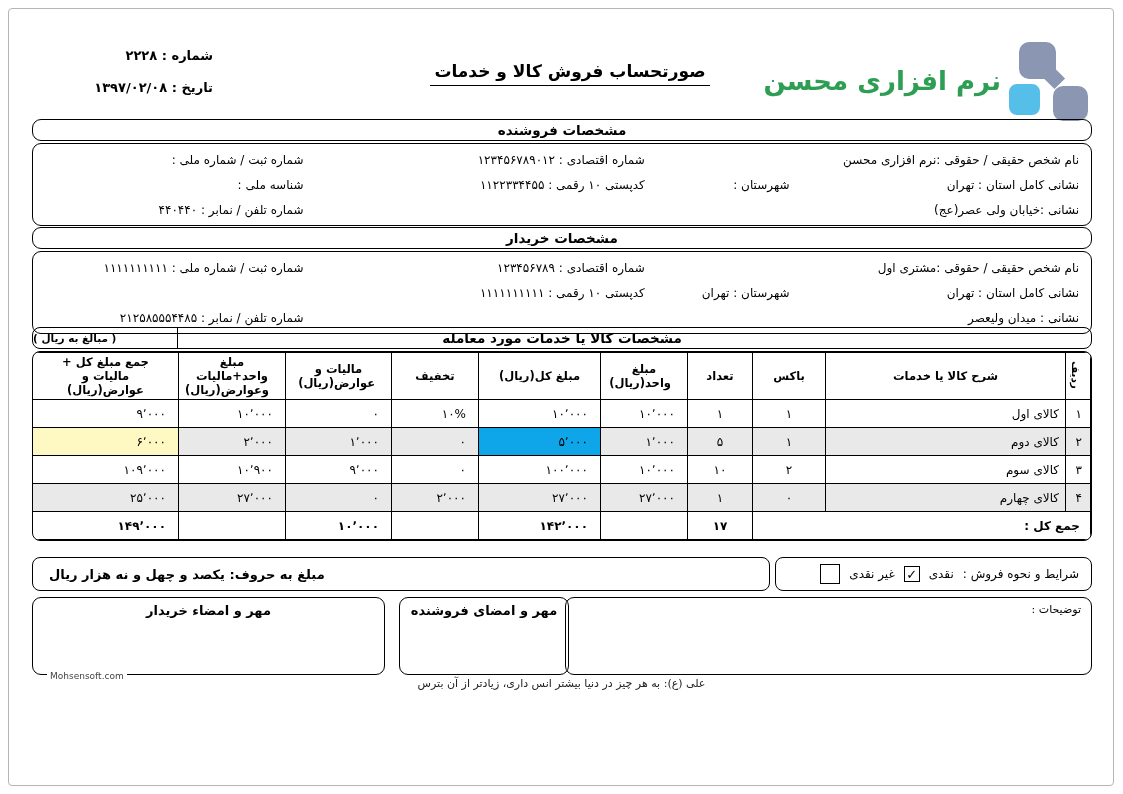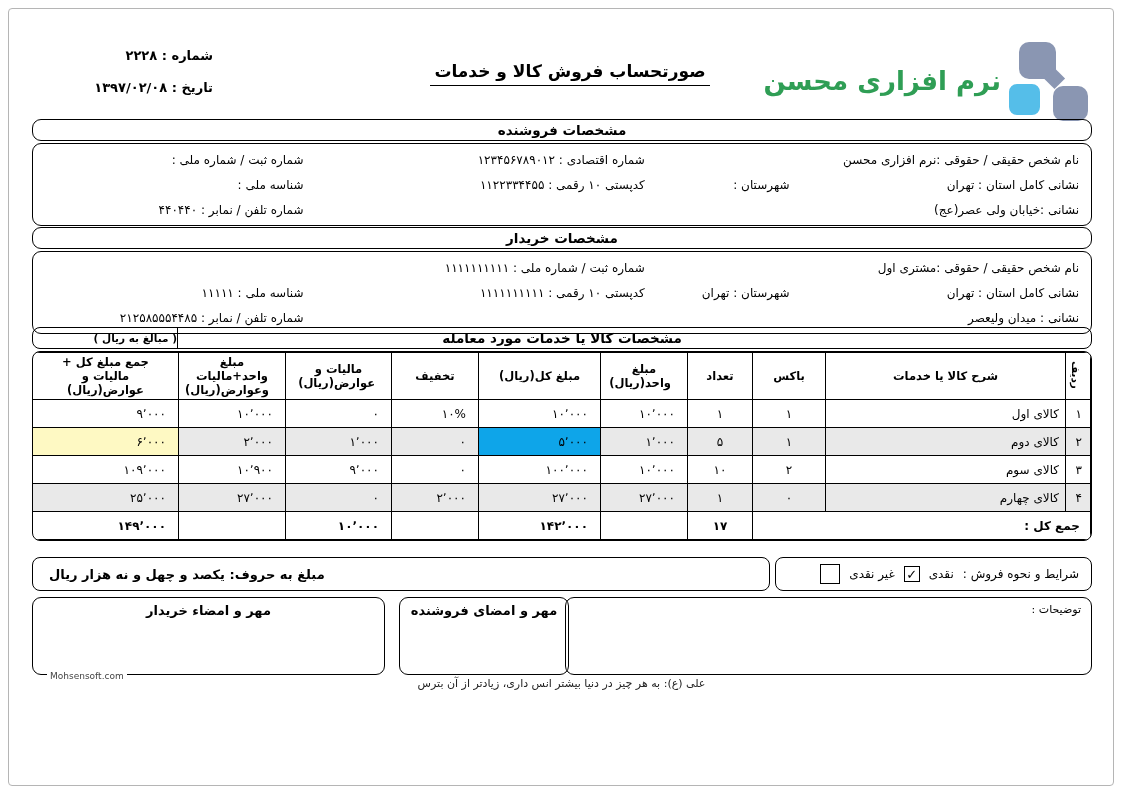--- a/index.html
+++ b/index.html
@@ -24,21 +24,21 @@
   .section { position:absolute; left:32px; width:1060px; direction:rtl; }
   .sec-title { border:1px solid #000; border-radius:9px; text-align:center; font-weight:bold; font-size:13.5px; padding:2px 0; }
   .sec-body { border:1px solid #000; border-radius:9px; margin-top:2px; padding:3px 12px; font-size:12px; }
   .grid-row { display:grid; grid-template-columns:28% 14% 33% 25%; align-items:center; height:25px; }
   .cell { white-space:nowrap; }
   .span3 { grid-column: span 3; }
 
   
   .items-titlebar { position:relative; border:1px solid #000; border-radius:8px; height:22px; }
   .items-title { text-align:center; font-weight:bold; font-size:13.5px; line-height:20px; }
-  .amounts-note { position:absolute; left:0; top:0; bottom:0; width:145px; border-right:1px solid #000; border-radius:8px 0 0 8px; font-size:10.5px; font-weight:bold; text-align:right; line-height:20px; }
+  .amounts-note { position:absolute; left:0; top:0; bottom:0; width:145px; border-right:1px solid #000; border-radius:8px 0 0 8px; font-size:10.5px; font-weight:bold; text-align:left; line-height:20px; }
   .items-wrap { border:1px solid #000; border-radius:8px; margin-top:2px; overflow:hidden; }
   table { width:100%; border-collapse:collapse; direction:rtl; font-size:12px; table-layout:fixed; }
   th,td { border:1px solid #000; padding:1px 16px; }
   thead th { font-weight:bold; font-size:11.5px; height:47px; text-align:center; }
   tbody td { height:28px; }
   td.idx,td.ctr { text-align:center; }
   td.desc { text-align:right; padding-right:6px; }
   td.num { direction:ltr; text-align:right; padding-right:12px; }
   tr.zebra td { background:#e9e9e9; }
   tr.total td { font-weight:bold; height:28px; }
@@ -105,27 +105,27 @@
     </div>
   </div>
 </div>
 
 <div class="section" style="top:227px">
   <div class="sec-title">مشخصات خریدار</div>
   <div class="sec-body">
     <div class="grid-row">
       <div class="cell"><span>نام شخص حقیقی / حقوقی :</span><span>مشتری اول</span></div>
       <div class="cell"></div>
+      <div class="cell"><span>شماره اقتصادی :</span> <span>۱۲۳۴۵۶۷۸۹</span></div>
       <div class="cell"><span>شماره ثبت / شماره ملی :</span> <span>۱۱۱۱۱۱۱۱۱۱</span></div>
     </div>
     <div class="grid-row">
       <div class="cell"><span>نشانی کامل استان :</span> <span>تهران</span></div>
       <div class="cell"><span>شهرستان :</span> <span>تهران</span></div>
       <div class="cell"><span>کدپستی ۱۰ رقمی :</span> <span>۱۱۱۱۱۱۱۱۱۱</span></div>
-      <div class="cell"><span>شناسه ملی :</span> <span>۱۱۱۱۱</span></div>
     </div>
     <div class="grid-row">
       <div class="cell span3"><span>نشانی :</span> <span>میدان ولیعصر</span></div>
       <div class="cell"><span>شماره تلفن / نمابر :</span> <span>۲۱۲۵۸۵۵۵۴۴۸۵</span></div>
     </div>
   </div>
 </div>
 
 <div class="section" style="top:327px">
   <div class="items-titlebar">

